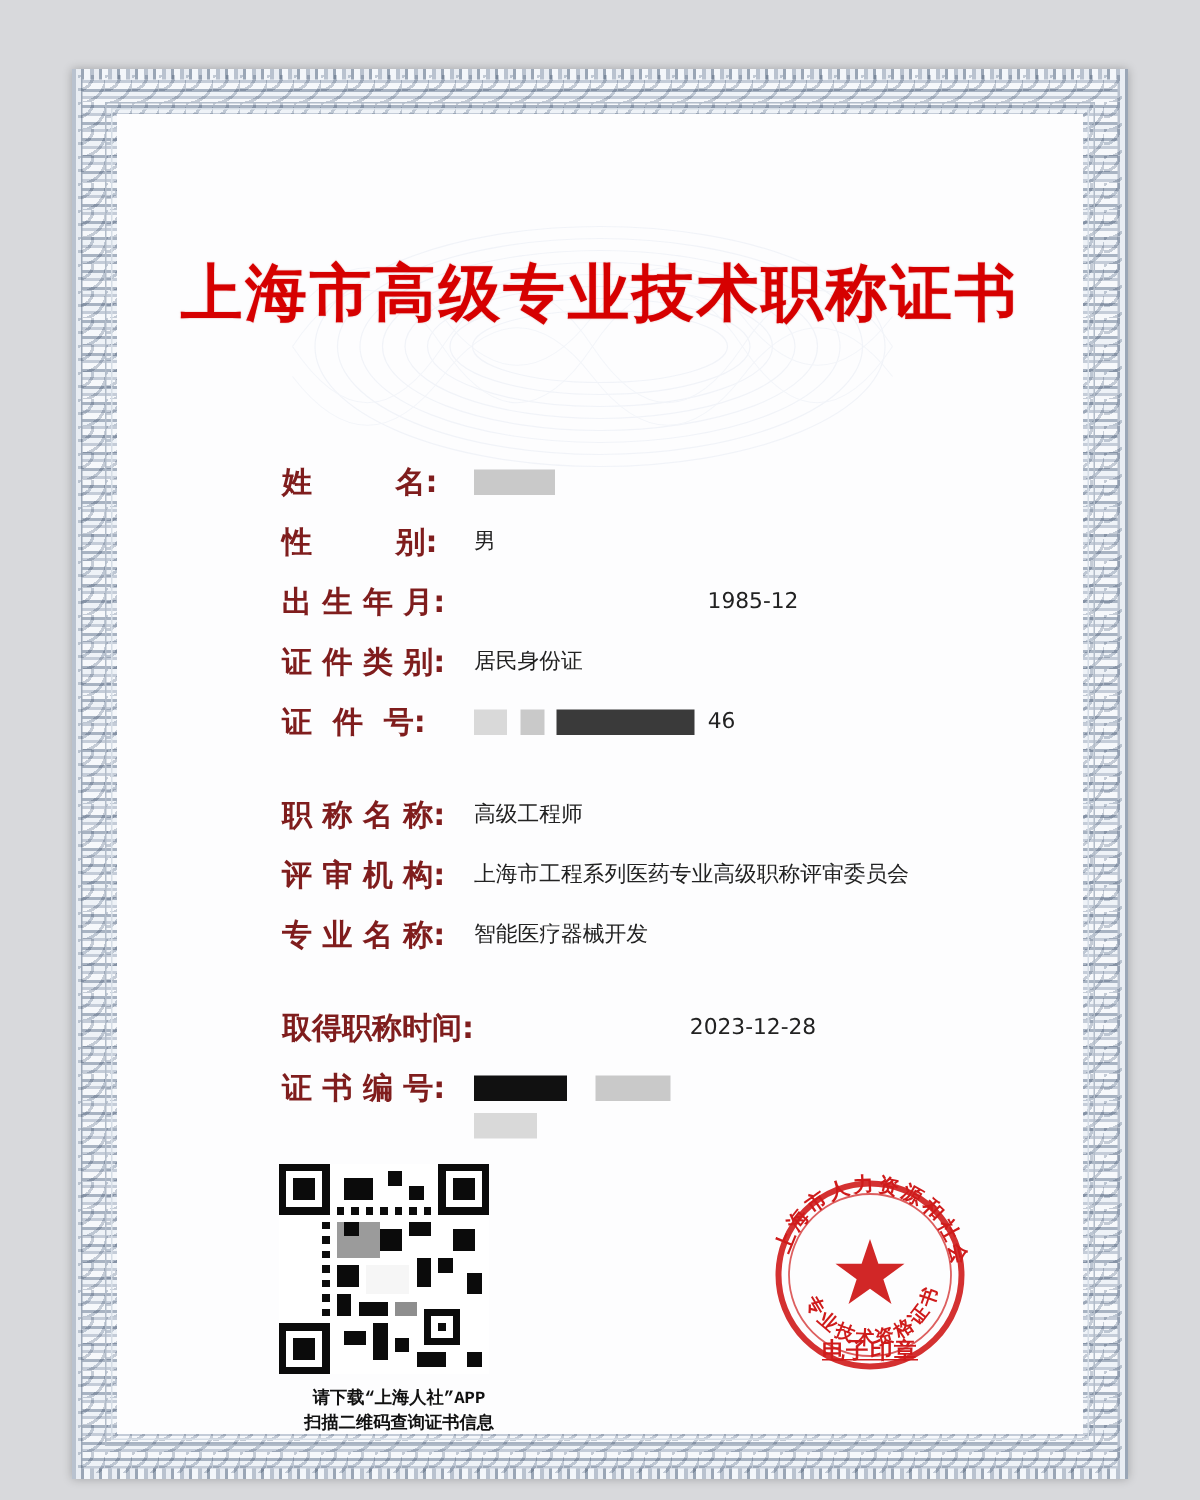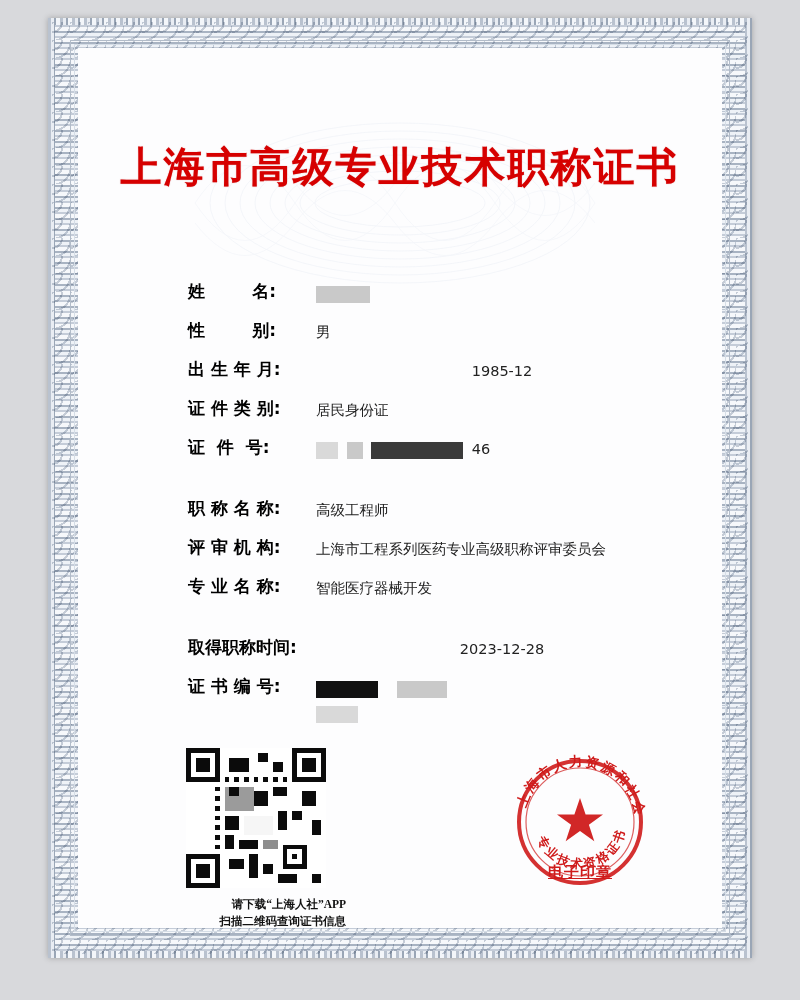--- a/index.html
+++ b/index.html
@@ -4,21 +4,21 @@
 <style>
   html,body{margin:0;padding:0;}
   body{
     width:800px;height:1000px;
     background:#d8d9dc;
     font-family:"Liberation Sans", sans-serif;
     overflow:hidden;
   }
   .cert-page{
     position:absolute;
-    left:48px;top:18px;
+    left:48px;top:46px;
     width:704px;height:940px;
     background:#fcfcfd;
     box-shadow:0 0 6px rgba(0,0,0,.25);
   }
   
   .border-outer{
     position:absolute;inset:0;
     padding:0;
     background:
       repeating-linear-gradient(90deg,
@@ -94,22 +94,22 @@
     display:flex;
     align-items:flex-start;
     margin-bottom:13px;
     min-height:26px;
   }
   .label{
     width:128px;
     flex:0 0 128px;
     font-family:"DejaVu Sans","Liberation Sans",sans-serif;
     font-weight:bold;
-    font-size:17px;
-    color:#000000;
+    font-size:20px;
+    color:#7f1d1d;
     letter-spacing:0px;
     white-space:pre;
   }
   .value{
     flex:1;
     font-family:"DejaVu Sans","Liberation Sans",sans-serif;
     font-size:14.5px;
     color:#222;
     line-height:1.45;
     padding-top:3px;
@@ -138,26 +138,26 @@
     width:150px;
   }
   .qr{
     width:140px;height:140px;
     background:#fff;
     position:relative;
     filter:contrast(1.05);
   }
   .qr-caption{
     margin-top:8px;
-    font-family:Liberation Serif, serif;
+    font-family:Liberation Mono, monospace;
     font-size:11.5px;
     color:#111;
     font-weight:bold;
     line-height:1.5;
-    text-align:right;
+    text-align:center;
     width:160px;
   }
 
   
   .seal{
     position:absolute;
     right:68px;
     top:700px;
     width:148px;height:148px;
   }

